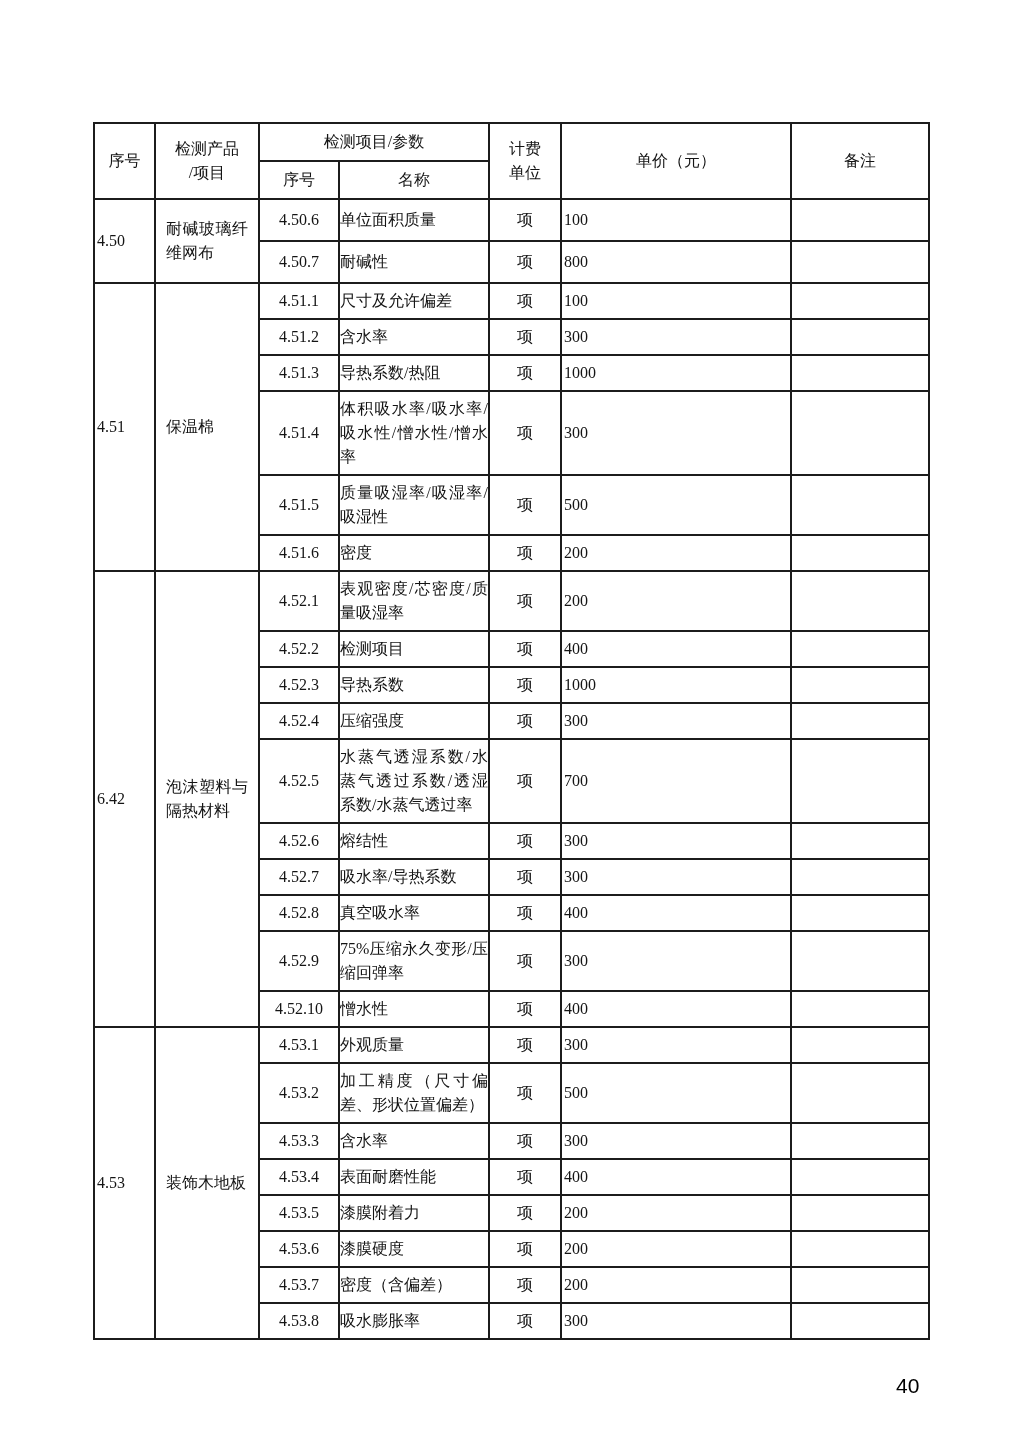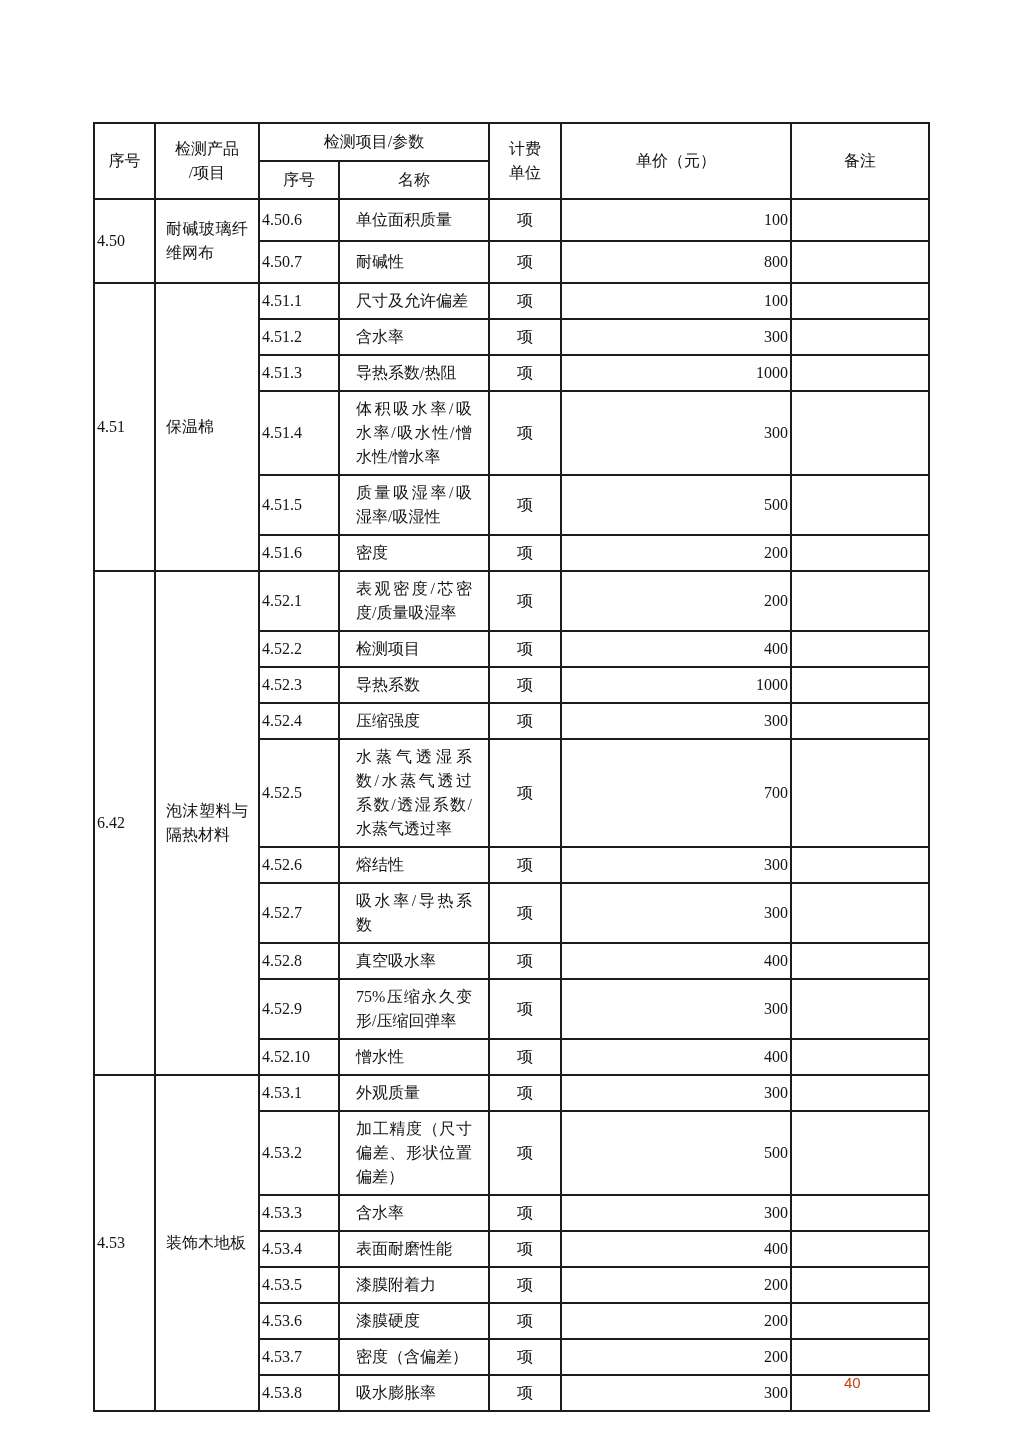--- a/index.html
+++ b/index.html
@@ -29,32 +29,32 @@
   }
   .fee-table th {
     text-align: center;
     padding: 6px 4px;
     line-height: 24px;
     white-space: pre-line;
   }
   .fee-table td { padding: 5px 2px; line-height: 24px; }
   td.c-no    { }
   td.c-prod  { text-align: justify; padding: 17px 10px; }
-  td.c-ino   { }
-  td.c-name  { text-align: justify; padding: 5px 16px; }
+  td.c-ino   { text-align: center; }
+  td.c-name  { text-align: justify; padding: 5px 0; }
   td.c-unit  { text-align: center; }
-  td.c-price { text-align: right; }
+  td.c-price { text-align: left; }
   td.c-rem   { }
   .pagenum {
     position: absolute;
-    left: 844px;
+    left: 896px;
     top: 1374px;
     font-family: "Liberation Sans", "DejaVu Sans", sans-serif;
-    font-size: 15px;
-    color: #c2410c;
+    font-size: 21px;
+    color: #000000;
   }
 </style>
 </head>
 <body>
 
 <div class="page">
 
   <table class="fee-table">
     <colgroup>
       <col style="width:61px">

